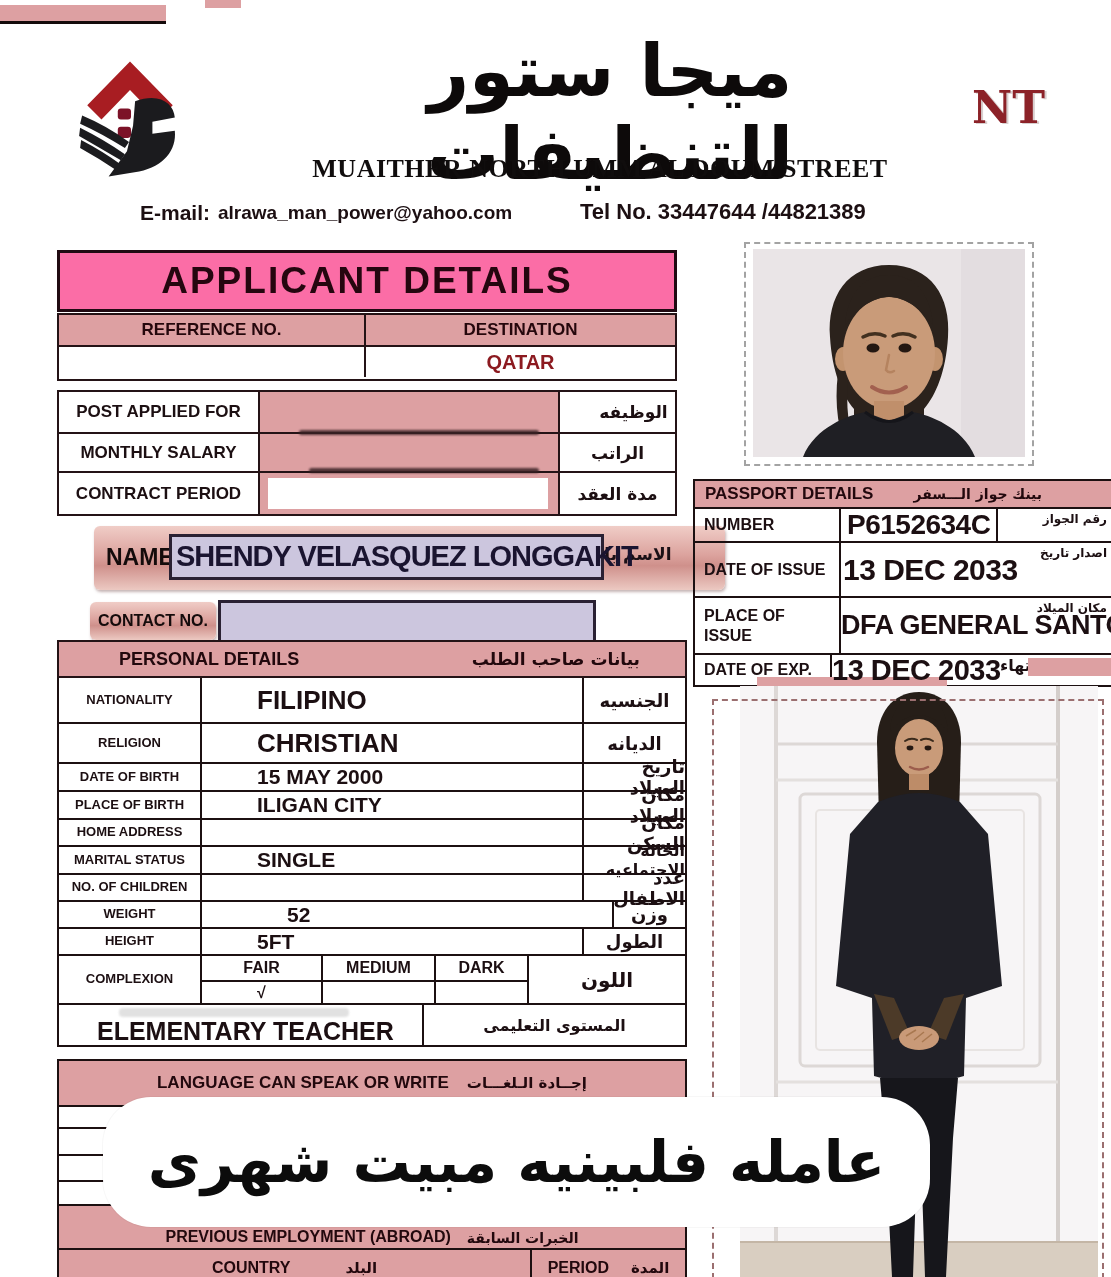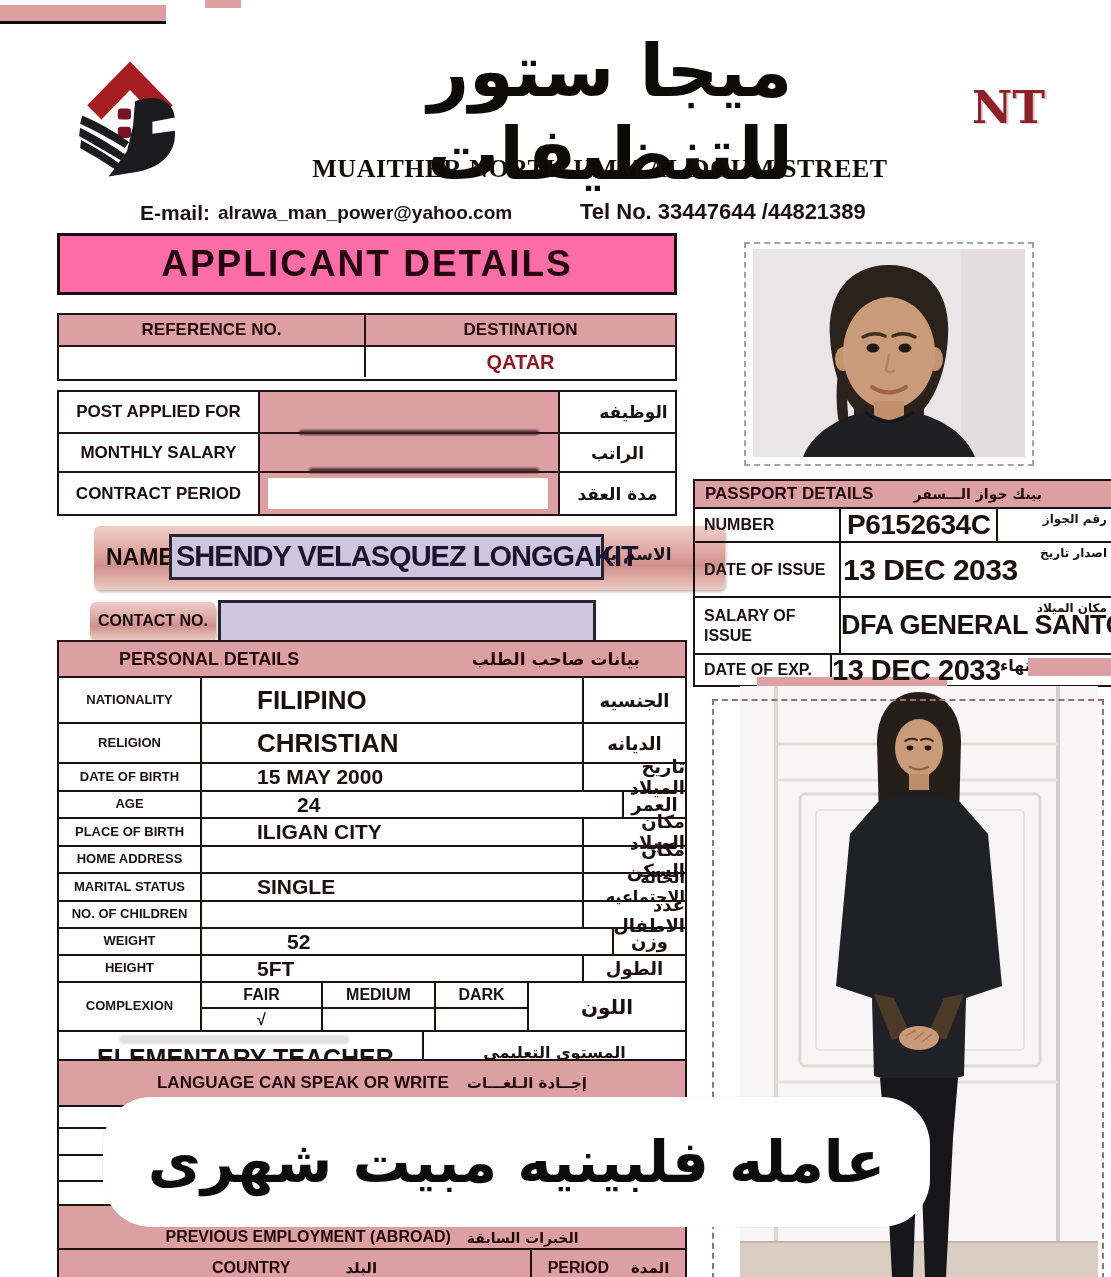--- a/index.html
+++ b/index.html
@@ -80,21 +80,21 @@
   <div class="abs title-ar" style="left:240px;top:30px;width:740px;">ميجا ستور للتنظيفات</div>
   <div class="abs nt" style="left:972px;top:82px;">NT</div>
   <div class="abs street" style="left:250px;top:154px;width:700px;">MUAITHER NORTH UMM AL DOUM STREET</div>
 
   <div class="abs flex" style="left:140px;top:199px;height:28px;gap:8px;">
     <span class="bold" style="font-size:21px;">E-mail:</span>
     <span style="font-size:19px;font-weight:700;">alrawa_man_power@yahoo.com</span>
   </div>
   <div class="abs bold" style="left:580px;top:199px;font-size:22px;">Tel No. 33447644 /44821389</div>
 
-  <div class="abs app-title ctr" style="left:57px;top:233px;width:614px;height:56px;">APPLICANT DETAILS</div>
+  <div class="abs app-title ctr" style="left:57px;top:250px;width:614px;height:56px;">APPLICANT DETAILS</div>
 
   <div class="abs bdr" style="left:57px;top:313px;width:616px;height:64px;">
     <div class="flex" style="height:30px;border-bottom:2px solid #241316;">
       <div class="hdr-cell ctr" style="width:305px;height:100%;border-right:2px solid #241316;">REFERENCE NO.</div>
       <div class="hdr-cell ctr" style="flex:1;height:100%;">DESTINATION</div>
     </div>
     <div class="flex" style="height:30px;">
       <div class="cell" style="width:305px;height:100%;border-right:2px solid #241316;"></div>
       <div class="cell ctr bold" style="flex:1;height:100%;font-size:20px;color:#8c1a20;">QATAR</div>
     </div>
@@ -148,25 +148,20 @@
     </div>
     <div class="prow" style="height:38px;">
       <div class="pc1">RELIGION</div>
       <div class="pc2 big">CHRISTIAN</div>
       <div class="pc3 ar">الديانه</div>
     </div>
     <div class="prow" style="height:26px;">
       <div class="pc1">DATE OF BIRTH</div>
       <div class="pc2">15 MAY 2000</div>
       <div class="pc3 ar">تاريخ الميلاد</div>
-    </div>
-    <div class="prow" style="height:25px;">
-      <div class="pc1">AGE</div>
-      <div class="pc2" style="padding-left:95px;">24</div>
-      <div class="pc3 ar">العمر</div>
     </div>
     <div class="prow" style="height:26px;">
       <div class="pc1">PLACE OF BIRTH</div>
       <div class="pc2">ILIGAN CITY</div>
       <div class="pc3 ar">مكان الميلاد</div>
     </div>
     <div class="prow" style="height:25px;">
       <div class="pc1">HOME ADDRESS</div>
       <div class="pc2"></div>
       <div class="pc3 ar">مكان السكن</div>
@@ -285,21 +280,21 @@
     <div class="pp-row" style="height:53px;">
       <div class="pp-l" style="width:126px;padding-right:9px;">DATE OF ISSUE</div>
       <div class="pp-v" style="border-right:none;">
           <span class="pp-val" style="margin-left:2px;font-size:30px;">13 DEC 2033</span>
         </div>
       <div class="pp-a">
           <span class="pp-ar ar">اصدار تاريخ</span>
         </div>
     </div>
     <div class="pp-row" style="height:55px;">
-      <div class="pp-l" style="width:126px;padding-right:9px;">SALARY OF ISSUE</div>
+      <div class="pp-l" style="width:126px;padding-right:9px;">PLACE OF ISSUE</div>
       <div class="pp-v" style="border-right:none;">
           <span class="pp-val" style="margin-left:0;font-size:27px;">DFA GENERAL SANTOS</span>
         </div>
       <div class="pp-a">
           <span class="pp-ar ar">مكان الميلاد</span>
         </div>
     </div>
     <div class="pp-row" style="height:30px;border-bottom:none;">
       <div class="pp-l" style="width:126px;">DATE OF EXP.</div>
       <div class="pp-v" style="border-right:none;">

